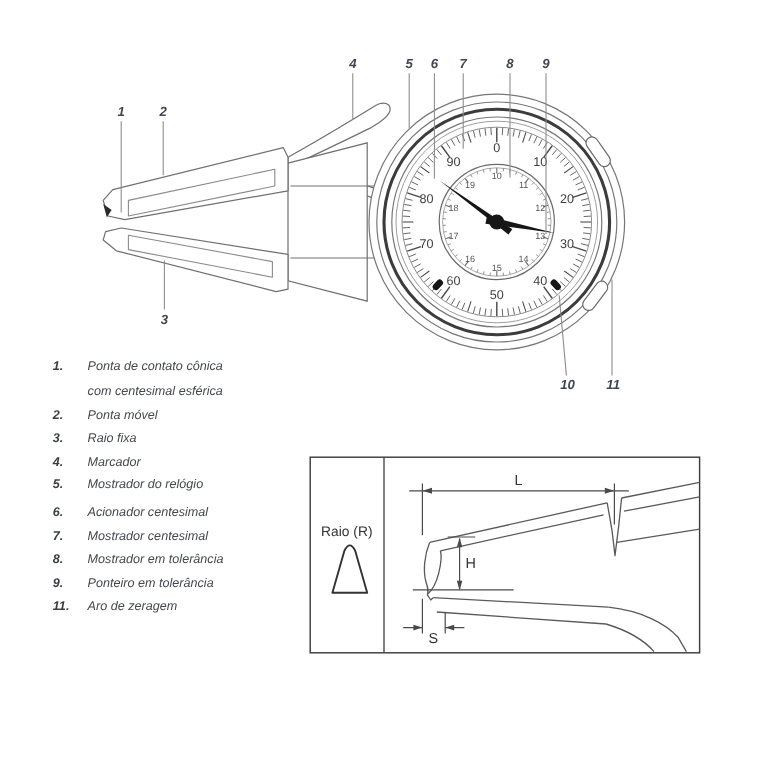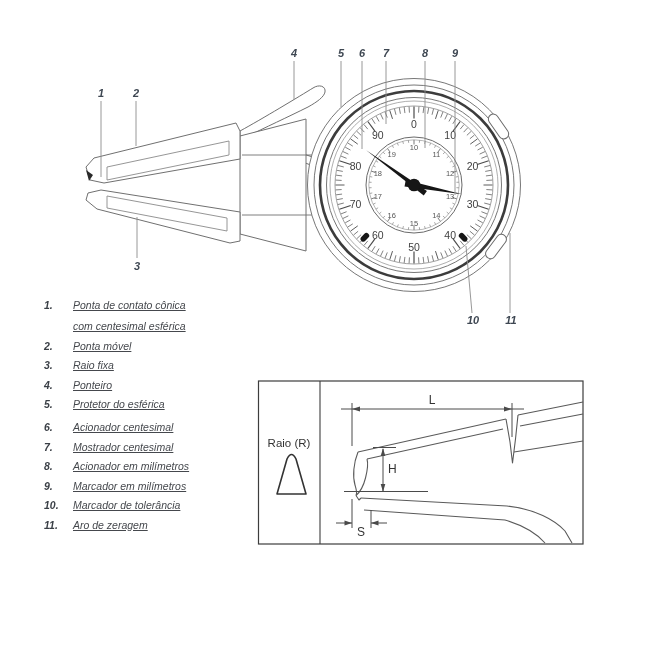--- a/index.html
+++ b/index.html
@@ -11,21 +11,21 @@
   .dialnum-inner{font-family:"Liberation Sans",sans-serif;font-size:7.5px;fill:#555;}
   .co{font-family:"Liberation Sans",sans-serif;font-style:italic;font-weight:bold;
       font-size:11px;fill:#3e4752;text-anchor:middle;}
   .dim{font-family:"Liberation Sans",sans-serif;font-size:12px;fill:#333;}
   
   .legend{position:absolute;left:44px;top:299px;width:205px;font-size:10.5px;
           line-height:12px;color:#45484d;}
   .lg-row{display:flex;margin-bottom:7.5px;}
   .lg-row.gap{margin-top:11px;}
   .lg-num{width:29px;flex:none;font-weight:bold;font-style:italic;color:#3a3f46;}
-  .lg-txt{font-style:italic;text-decoration:underline;}
+  .lg-txt{font-style:italic;}
   .lg-txt .l2{margin-top:9px;}
 </style>
 </head>
 <body>
 
 <div class="screen">
 
   <svg width="650" height="345" viewBox="0 0 650 345">
 
     <g stroke="#707070" stroke-width="1" fill="none">
@@ -299,45 +299,41 @@
     <div class="lg-row">
       <span class="lg-num">2.</span>
       <span class="lg-txt">Ponta móvel</span>
     </div>
     <div class="lg-row">
       <span class="lg-num">3.</span>
       <span class="lg-txt">Raio fixa</span>
     </div>
     <div class="lg-row">
       <span class="lg-num">4.</span>
-      <span class="lg-txt">Ponteiro</span>
+      <span class="lg-txt">Marcador</span>
     </div>
     <div class="lg-row">
       <span class="lg-num">5.</span>
-      <span class="lg-txt">Protetor do esférica</span>
+      <span class="lg-txt">Mostrador do relógio</span>
     </div>
     <div class="lg-row gap">
       <span class="lg-num">6.</span>
       <span class="lg-txt">Acionador centesimal</span>
     </div>
     <div class="lg-row">
       <span class="lg-num">7.</span>
       <span class="lg-txt">Mostrador centesimal</span>
     </div>
     <div class="lg-row">
       <span class="lg-num">8.</span>
-      <span class="lg-txt">Acionador em milímetros</span>
+      <span class="lg-txt">Mostrador em tolerância</span>
     </div>
     <div class="lg-row">
       <span class="lg-num">9.</span>
-      <span class="lg-txt">Marcador em milímetros</span>
-    </div>
-    <div class="lg-row">
-      <span class="lg-num">10.</span>
-      <span class="lg-txt">Marcador de tolerância</span>
+      <span class="lg-txt">Ponteiro em tolerância</span>
     </div>
     <div class="lg-row">
       <span class="lg-num">11.</span>
       <span class="lg-txt">Aro de zeragem</span>
     </div>
   </div>
 
   <svg width="340" height="176" viewBox="253 376 340 176" style="left:253px;top:376px;">
 
     <rect x="258.5" y="381" width="324.5" height="163" fill="#ffffff" stroke="#3d3d3d" stroke-width="1.2"></rect>

